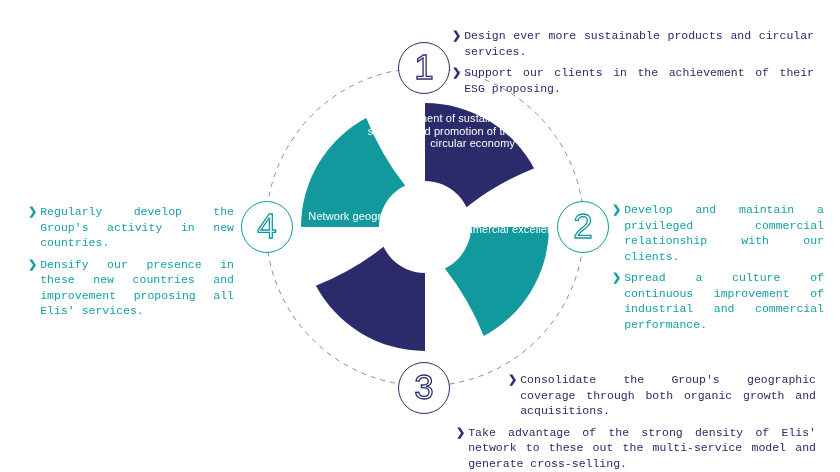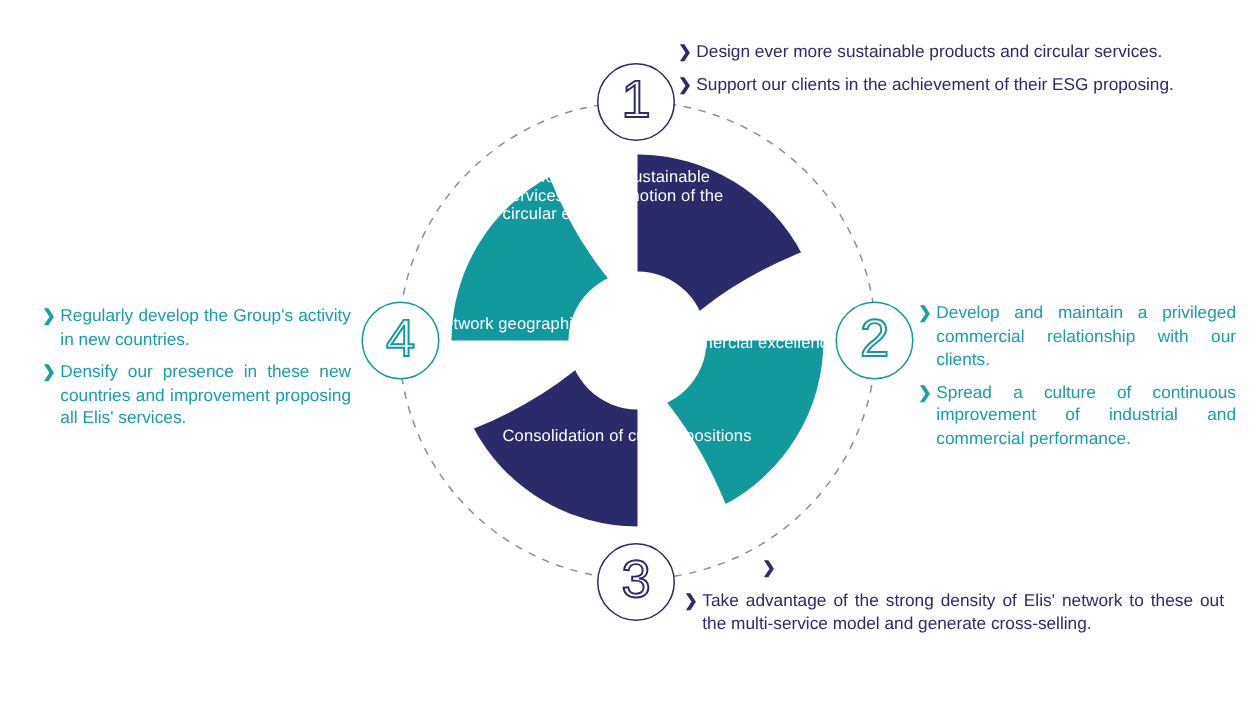--- a/index.html
+++ b/index.html
@@ -28,21 +28,21 @@
   }
   .wheel-svg {
     position: absolute;
     left: 0;
     top: 0;
     width: 340px;
     height: 340px;
   }
   .lobe-label {
     position: absolute;
-    text-align: left;
+    text-align: right;
     color: #ffffff;
     font-size: 11px;
     line-height: 12.6px;
     font-family: "Liberation Sans", sans-serif;
     letter-spacing: 0.1px;
     pointer-events: none;
   }
   .lobe-label-1 { left: 80px;  top: 55px;  width: 180px; }
   .lobe-label-2 { left: 190px; top: 153px; width: 120px; }
   .lobe-label-3 { left: 80px;  top: 228px; width: 180px; }
@@ -93,20 +93,21 @@
   .chev {
     flex: 0 0 auto;
     font-size: 11px;
     line-height: 15.5px;
     font-weight: bold;
     margin-right: 3px;
   }
   .btext {
     flex: 1 1 auto;
     text-align: justify;
+    font-family: Liberation Mono, monospace;
   }
   .navy { color: #2b2a6b; }
   .navy .chev { color: #2b2a6b; }
   .teal { color: #16a0a6; }
   .teal .chev { color: #16a0a6; }
 
   .block-1 { left: 452px; top: 28px;  width: 362px; }
   .block-2 { left: 612px; top: 202px; width: 212px; }
   .block-3 { left: 456px; top: 372px; width: 360px; }
   .block-3 .bullet-row:first-child { padding-left: 52px; }
@@ -155,21 +156,20 @@
         <path d="M 170 170 Q 170 190 190 215 Q 212 243 227 280"></path>
         <path d="M 170 170 Q 150 170 125 190 Q 97 212 60 227"></path>
         <path d="M 170 170 Q 170 150 150 125 Q 128 97 113 60"></path>
       </g>
 
       <circle cx="170" cy="170" r="46" fill="#ffffff"></circle>
     </svg>
 
     <div class="lobe-label lobe-label-1">Development of sustainable services and promotion of the circular economy</div>
     <div class="lobe-label lobe-label-2">Industrial and commercial excellence</div>
-    <div class="lobe-label lobe-label-3">Consolidation of current positions</div>
     <div class="lobe-label lobe-label-4">Network geographic</div>
   </div>
 
   <div class="num-badge badge-1">
     <span>1</span>
   </div>
   <div class="num-badge teal badge-2">
     <span>2</span>
   </div>
   <div class="num-badge badge-3">
@@ -197,20 +197,21 @@
     </div>
     <div class="bullet-row">
       <span class="chev">❯</span>
       <span class="btext">Spread a culture of continuous improvement of industrial and commercial performance.</span>
     </div>
   </div>
 
   <div class="tblock navy block-3">
     <div class="bullet-row">
       <span class="chev">❯</span>
+      <span class="btext">Consolidate the Group's geographic coverage through both organic growth and acquisitions.</span>
     </div>
     <div class="bullet-row">
       <span class="chev">❯</span>
       <span class="btext">Take advantage of the strong density of Elis' network to these out the multi-service model and generate cross-selling.</span>
     </div>
   </div>
 
   <div class="tblock teal block-4">
     <div class="bullet-row">
       <span class="chev">❯</span>

